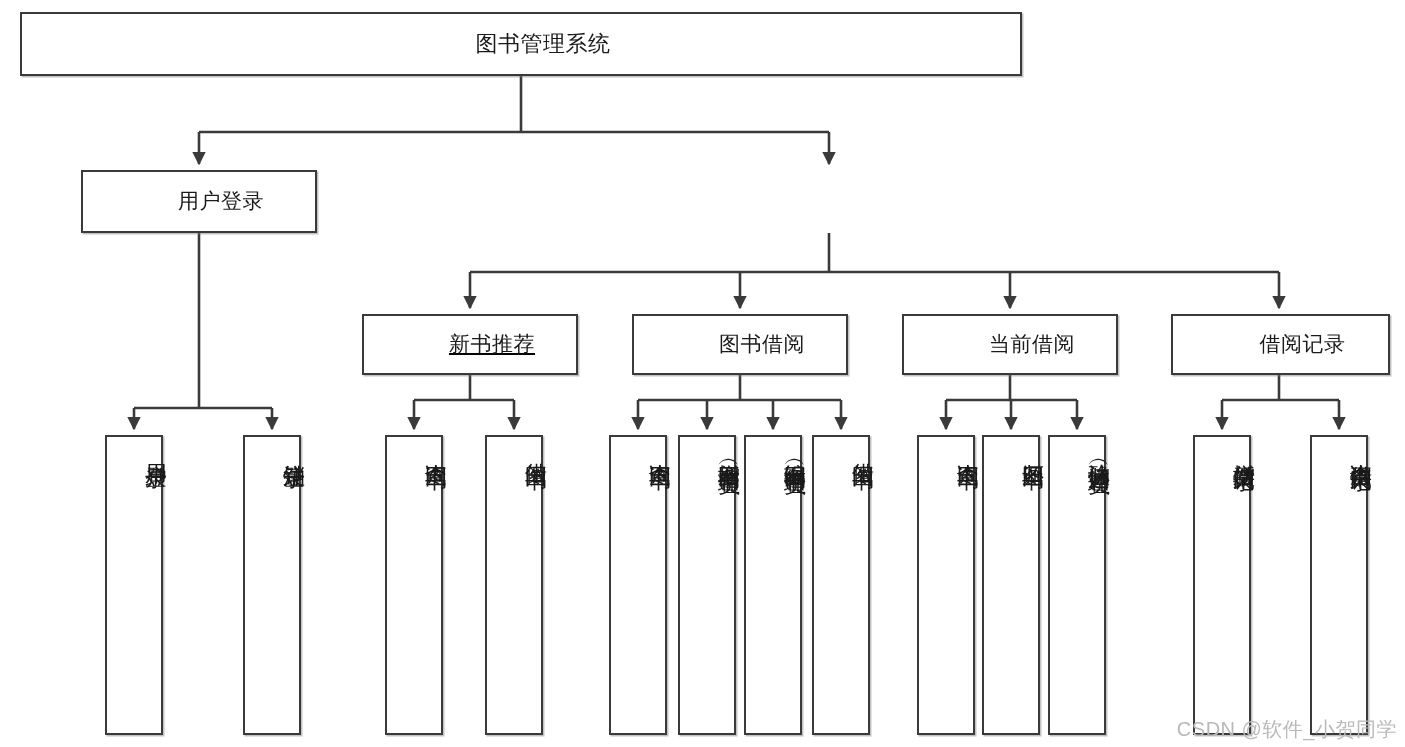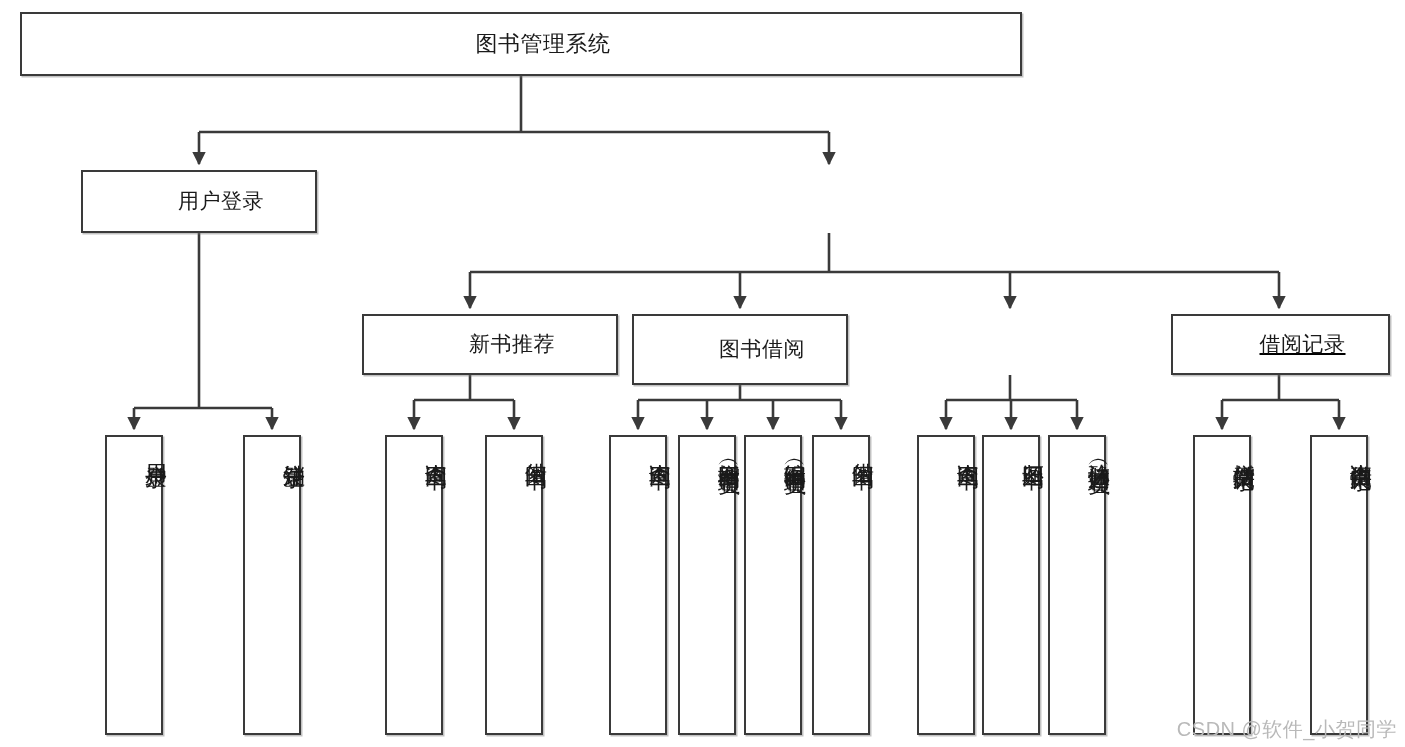--- a/index.html
+++ b/index.html
@@ -133,27 +133,30 @@
   </svg>
 
   <div class="node h root" style="left:20px; top:12px; width:1002px; height:64px;">
     <span class="label">图书管理系统</span>
   </div>
 
   <div class="node h" style="left:81px; top:170px; width:236px; height:63px;">
     <span class="label">用户登录</span>
   </div>
 
-  <div class="node h" style="left:362px; top:314px; width:256px; height:61px;">
+  <div class="node h" style="left:362px; top:314px; width:216px; height:61px;text-decoration:underline;">
     <span class="label">新书推荐</span>
   </div>
-  <div class="node h" style="left:632px; top:314px; width:216px; height:71px;">
+  <div class="node h" style="left:632px; top:314px; width:216px; height:61px;">
     <span class="label">图书借阅</span>
   </div>
-  <div class="node h" style="left:1171px; top:314px; width:219px; height:61px;text-decoration:underline;">
+  <div class="node h" style="left:902px; top:314px; width:216px; height:61px;">
+    <span class="label">当前借阅</span>
+  </div>
+  <div class="node h" style="left:1171px; top:314px; width:219px; height:61px;">
     <span class="label">借阅记录</span>
   </div>
 
   <div class="node v" style="left:105px; top:435px; width:58px; height:300px;">
     <span class="label">用户登录</span>
   </div>
   <div class="node v" style="left:243px; top:435px; width:58px; height:300px;">
     <span class="label">注销登录</span>
   </div>
 

